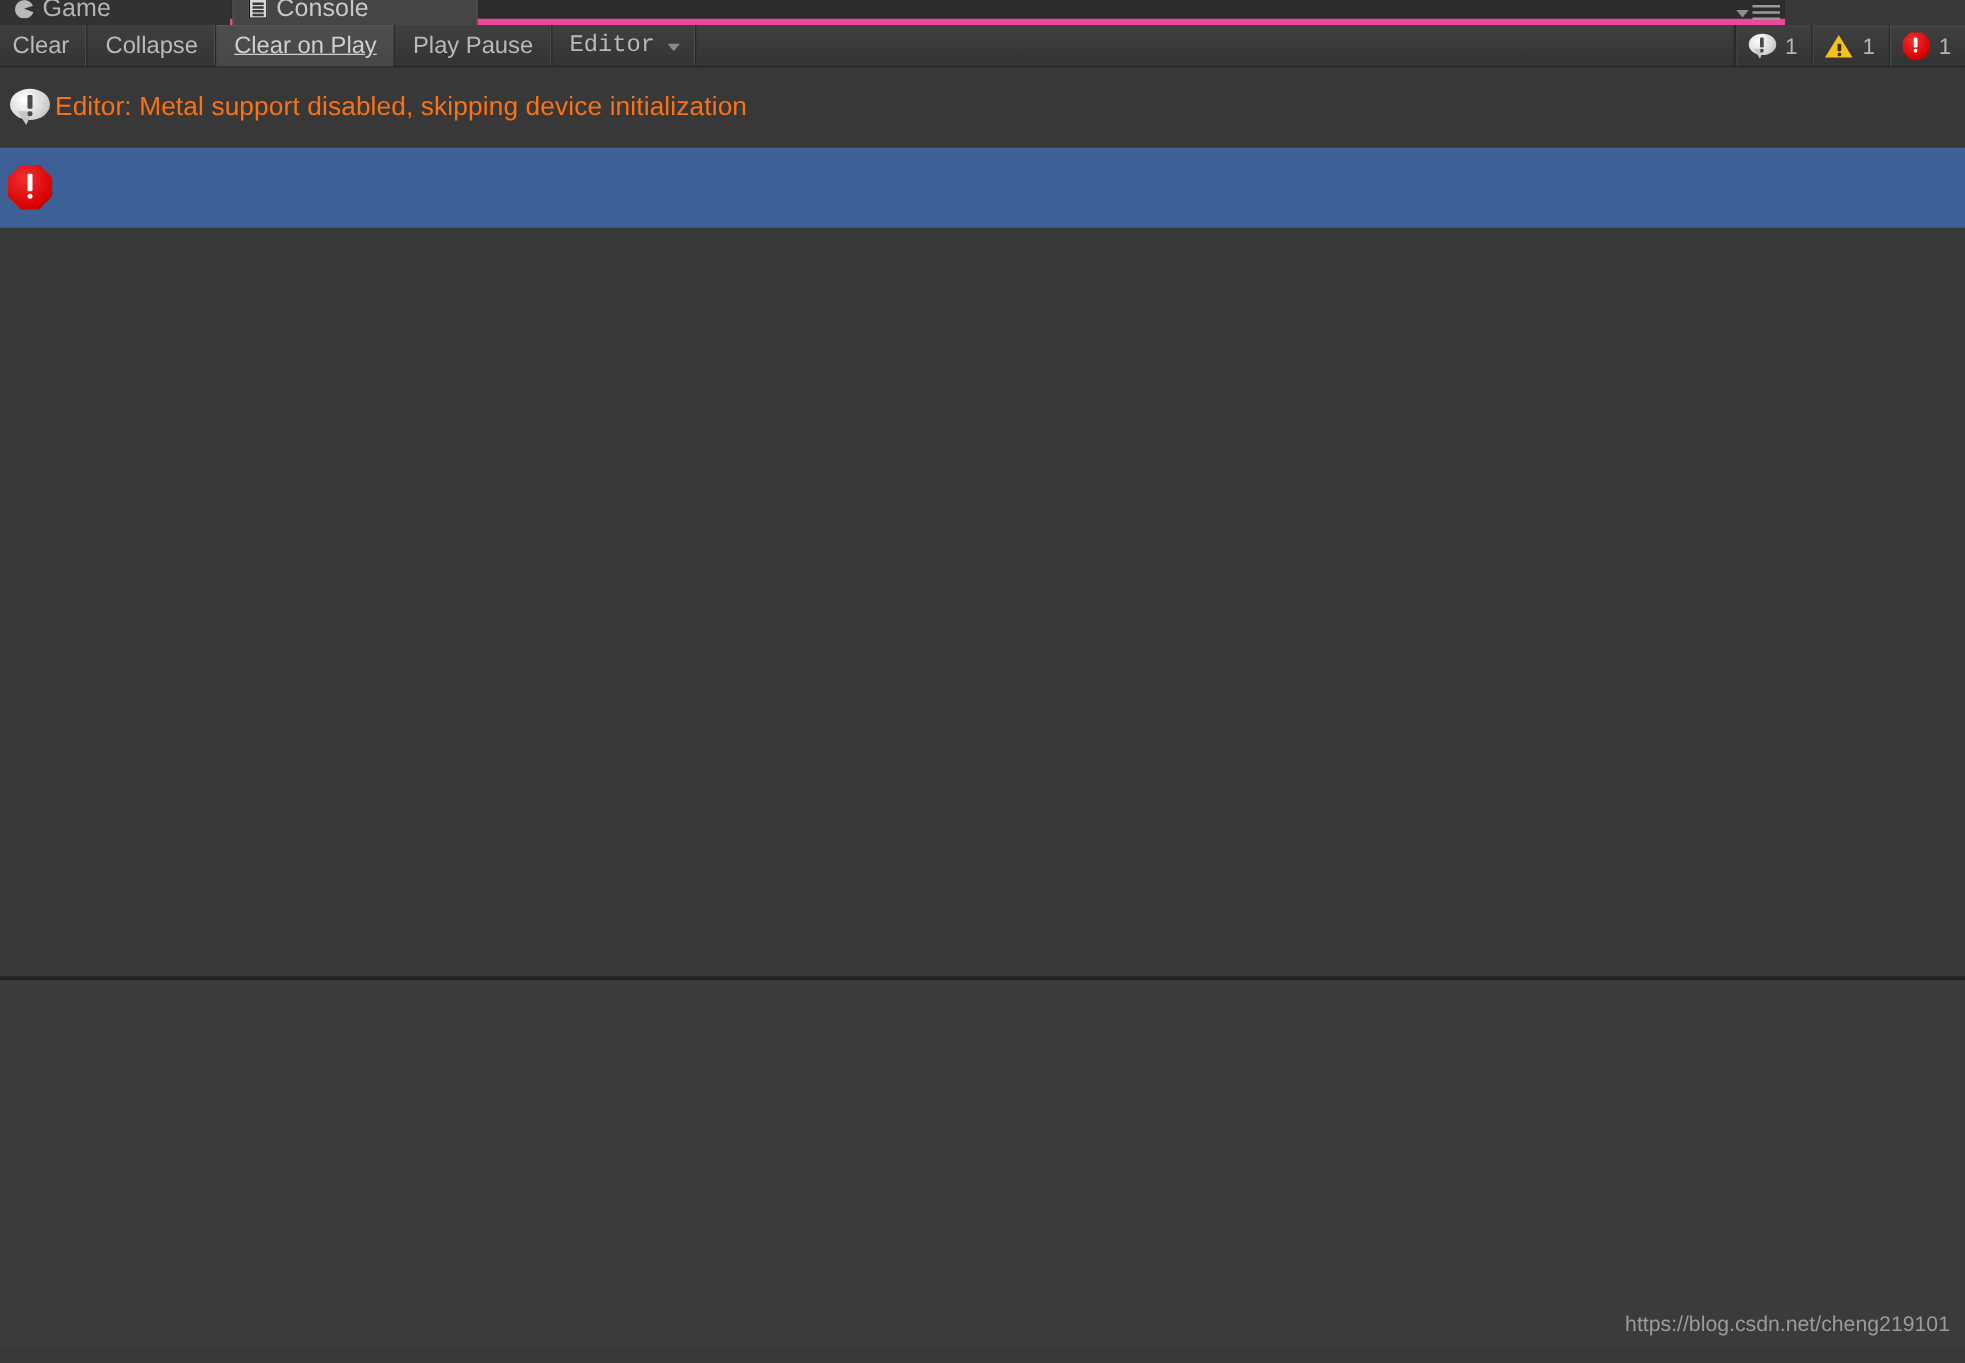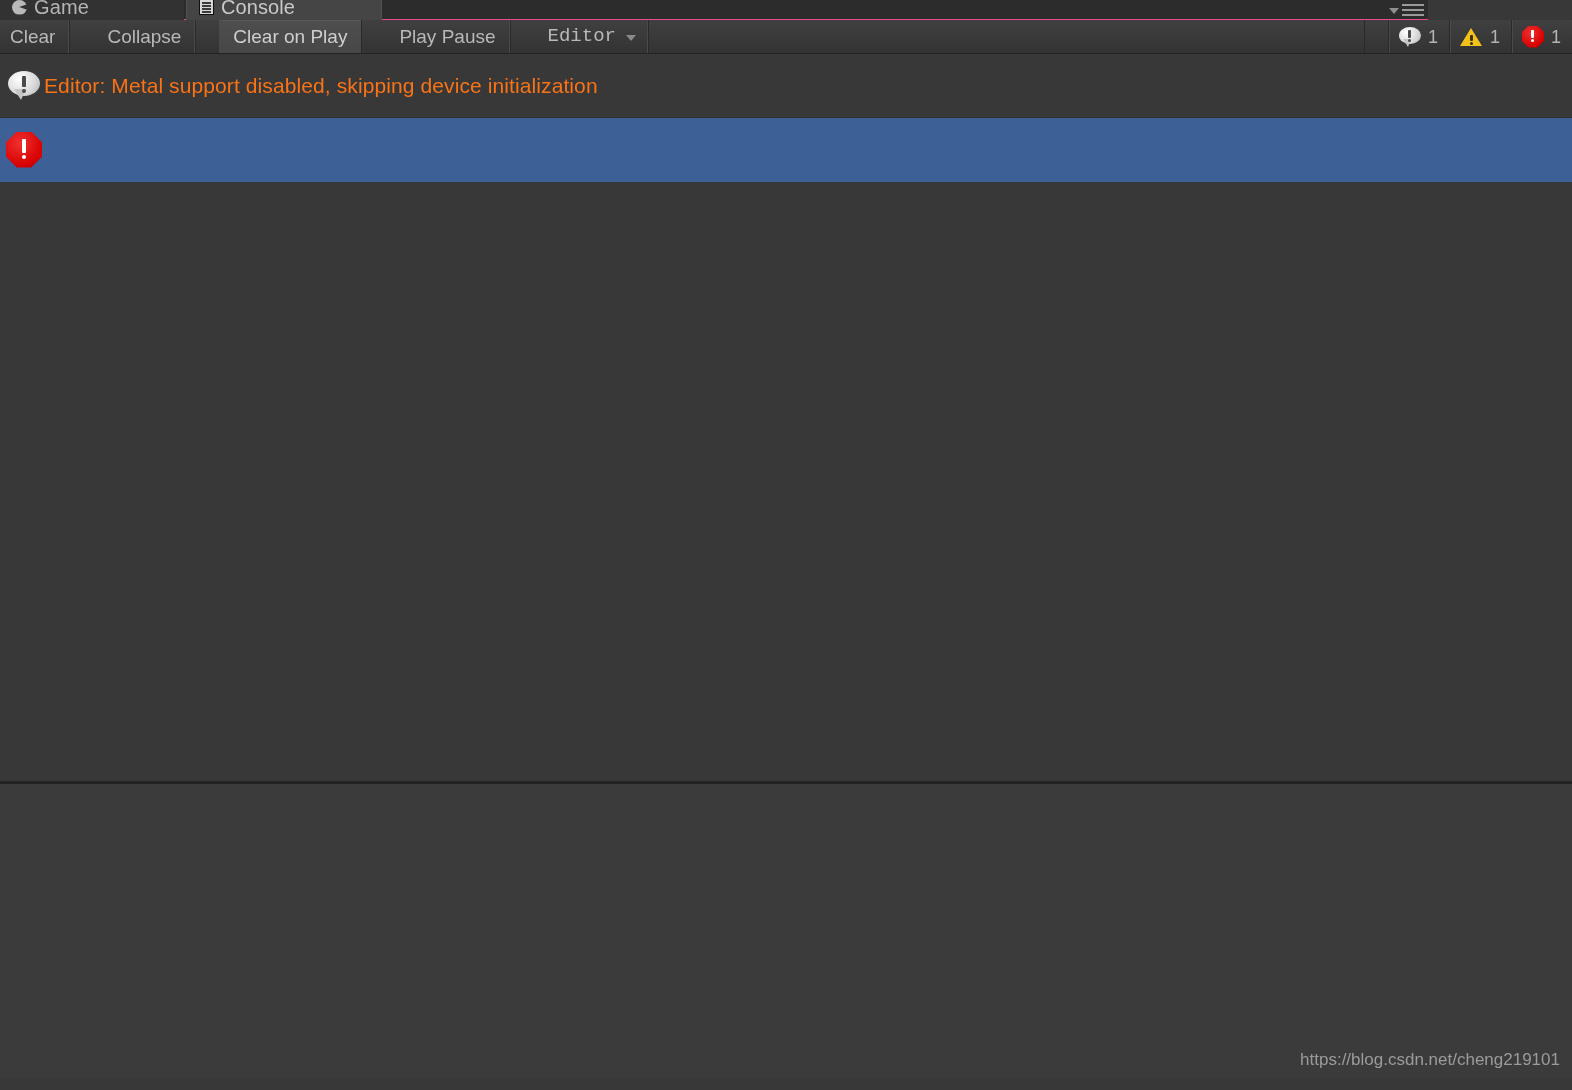--- a/index.html
+++ b/index.html
@@ -22,21 +22,21 @@
     background: #383838;
   }
 
   
   .tabstrip {
     position: absolute;
     left: 0; top: 0;
     width: 1428px;
     height: 20px;
     background: #2c2c2c;
-    border-bottom: 1px solid #ec4899;
+    border-bottom: 5px solid #ec4899;
     box-sizing: border-box;
   }
   .tab {
     position: absolute;
     top: -6px;
     height: 26px;
     display: flex;
     align-items: center;
     gap: 7px;
     padding: 0 14px 0 12px;
@@ -121,38 +121,38 @@
   .toolbar {
     position: absolute;
     left: 0; top: 20px;
     width: 1572px;
     height: 34px;
     background: linear-gradient(#404040, #333333);
     border-bottom: 1px solid #232323;
     box-sizing: border-box;
     display: flex;
     align-items: stretch;
-    gap: 23px;
   }
   .tb-btn {
     display: flex;
     align-items: center;
     padding: 0 14px;
     font-size: 19px;
     color: #b9b9b9;
     border-right: 1px solid #2a2a2a;
     box-shadow: inset -1px 0 0 #4a4a4a;
     white-space: nowrap;
     line-height: 1;
   }
   .tb-btn.first { padding-left: 10px; }
   .tb-btn.pressed {
     background: linear-gradient(#4e4e4e, #474747);
     color: #cfcfcf;
     box-shadow: inset 0 1px 0 #585858;
+    text-decoration: underline;
   }
   .tb-btn.has-caret { gap: 10px; padding-right: 12px; font-family: Liberation Mono, monospace; }
   .tb-caret {
     width: 0; height: 0;
     border-left: 5px solid transparent;
     border-right: 5px solid transparent;
     border-top: 6px solid #8a8a8a;
     margin-top: 3px;
   }
   .tb-spacer {

